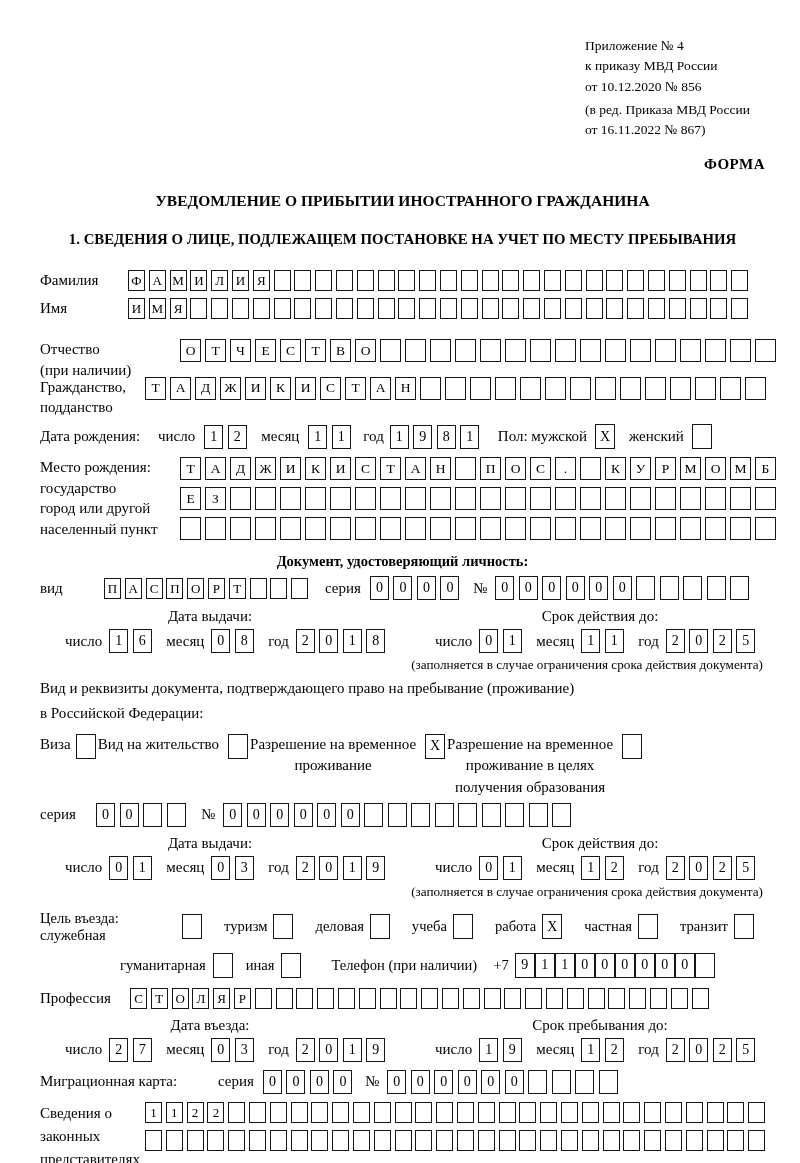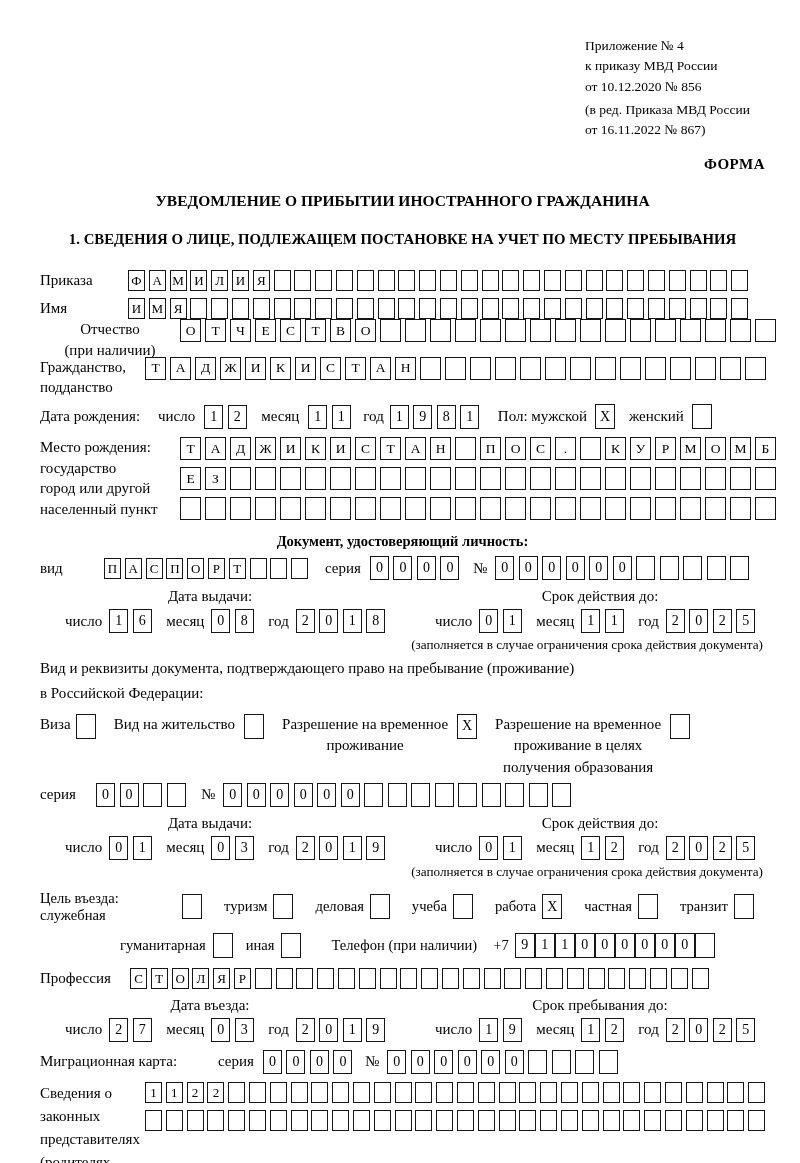--- a/index.html
+++ b/index.html
@@ -53,21 +53,21 @@
   .dcol-head { text-align:center; margin-bottom:4px; font-size:15px; }
   .dgroup { display:flex; align-items:center; }
   .dgroup .dlbl { margin-right:7px; }
   .dgroup .boxes { margin-right:10px; }
   .date-note { text-align:right; font-size:13.2px; margin-top:4px; padding-right:2px; }
 
   
   .plain-line { margin-top:9px; line-height:1.55; }
 
   
-  .cbrow { display:flex; align-items:flex-start; margin-top:8px; gap:18px; }
+  .cbrow { display:flex; align-items:flex-start; margin-top:8px; gap:2px; }
   .cbitem { display:flex; align-items:flex-start; }
   .cb-label { white-space:pre-line; text-align:center; line-height:1.45; margin-right:9px; }
   .cbitem .boxes { margin-top:0; }
 
   
   .purrow { display:flex; align-items:center; margin-top:10px; font-size:14.6px; }
   .purrow .plbl { margin-right:6px; }
   .purrow .boxes { margin-right:11px; }
 
   .phone-row { display:flex; align-items:center; margin-top:9px; margin-left:80px; font-size:14.6px; }
@@ -87,21 +87,21 @@
 
   <div class="forma">ФОРМА</div>
 
   <div class="title">
     <div>УВЕДОМЛЕНИЕ О ПРИБЫТИИ ИНОСТРАННОГО ГРАЖДАНИНА</div>
   </div>
 
   <div class="sec-heading">1. СВЕДЕНИЯ О ЛИЦЕ, ПОДЛЕЖАЩЕМ ПОСТАНОВКЕ НА УЧЕТ ПО МЕСТУ ПРЕБЫВАНИЯ</div>
 
   <div class="frow" style="margin-top:22px;">
-    <div class="flabel" style="width:88px;">Приказа</div>
+    <div class="flabel" style="width:88px;">Фамилия</div>
     <div class="boxes">
         <span class="cell">Ф</span>
         <span class="cell">А</span>
         <span class="cell">М</span>
         <span class="cell">И</span>
         <span class="cell">Л</span>
         <span class="cell">И</span>
         <span class="cell">Я</span>
         <span class="cell"></span>
         <span class="cell"></span>
@@ -158,21 +158,21 @@
         <span class="cell"></span>
         <span class="cell"></span>
         <span class="cell"></span>
         <span class="cell"></span>
         <span class="cell"></span>
         <span class="cell"></span>
         <span class="cell"></span>
       </div>
   </div>
 
-  <div class="frow lgrow" style="margin-top:0; margin-bottom:-4px;text-align:center;">
+  <div class="frow lgrow" style="margin-top:20px; margin-bottom:-4px;">
     <div class="flabel" style="width:140px;">Отчество
 (при наличии)</div>
     <div class="boxes">
         <span class="cell">О</span>
         <span class="cell">Т</span>
         <span class="cell">Ч</span>
         <span class="cell">Е</span>
         <span class="cell">С</span>
         <span class="cell">Т</span>
         <span class="cell">В</span>

